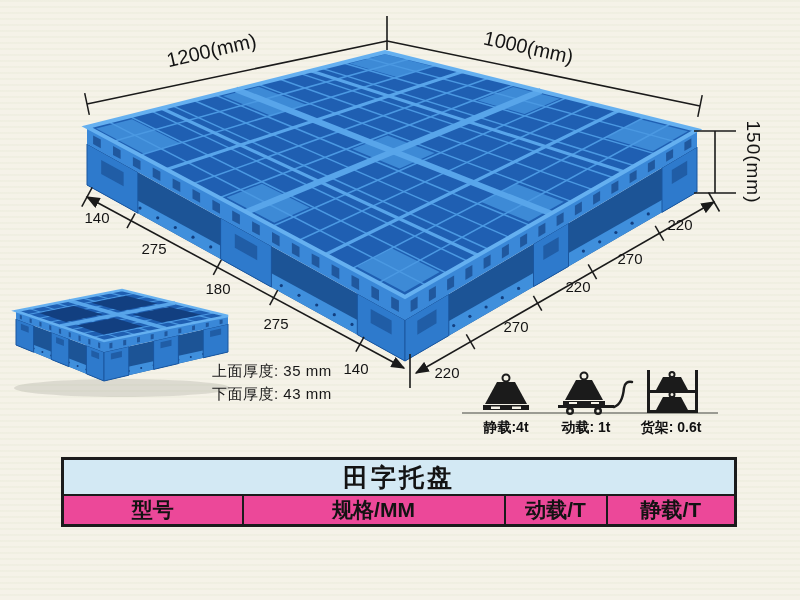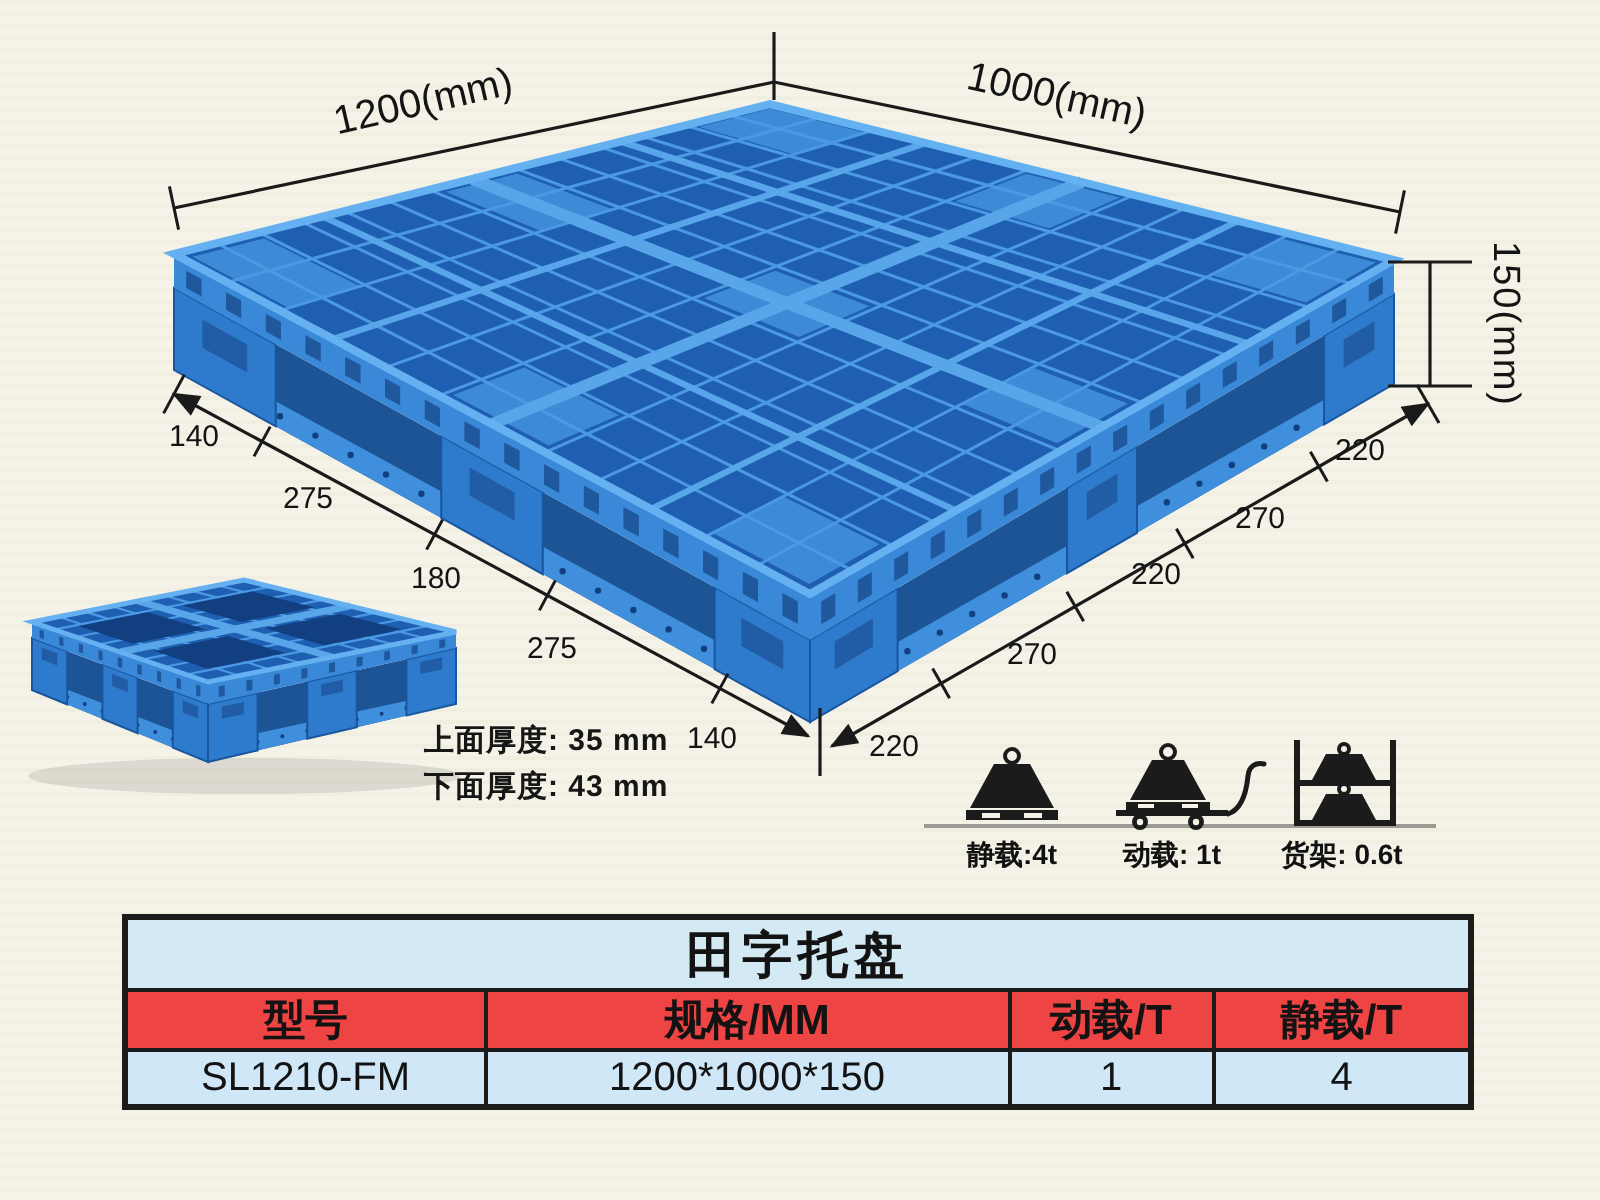--- a/index.html
+++ b/index.html
@@ -11,39 +11,39 @@
   body::before{
     content:"";position:absolute;inset:0;pointer-events:none;
     background:repeating-linear-gradient(180deg, rgba(213,221,193,.16) 0 2px, rgba(255,255,255,0) 2px 6px);
   }
   #scene{position:absolute;left:0;top:0;}
   .dimnum{font-size:15px;fill:#141414;}
   .dimlabel{font-size:20px;fill:#141414;}
   .dimh{font-size:19px;letter-spacing:1px;}
   .specs{
     position:absolute;left:212px;top:359px;
-    font-size:15px;line-height:23px;color:#161616;font-weight:700;
+    font-size:15px;line-height:23px;color:#161616;font-weight:400;
     letter-spacing:.5px;white-space:nowrap;
   }
   .loads{position:absolute;left:458px;top:368px;}
   .loads .ink{fill:#1b1b1b;}
   .loads .paper{fill:#f5f2e8;}
   .loads .ring{fill:none;stroke:#1b1b1b;stroke-width:2;}
   .loads .stroke-ink{fill:none;stroke:#1b1b1b;stroke-width:2.5;stroke-linecap:round;}
   .loads .ground{stroke:#9b9b93;stroke-width:2;}
   .loadlbl{font-size:14px;font-weight:600;fill:#111;}
   table.spec-table{
     position:absolute;left:61px;top:457px;width:673px;
     border-collapse:collapse;table-layout:fixed;text-align:center;color:#131313;
     border:3px solid #1b1b1b;
     padding-left:28px;
   }
   .spec-table td,.spec-table th{border:2px solid #1b1b1b;padding:0;overflow:hidden;white-space:nowrap;}
   .t-title td{background:#d3e9f4;height:34px;font-size:25px;font-weight:bold;letter-spacing:3px;}
-  .t-head th{background:#ef4444;height:28px;font-size:21px;font-weight:600;}
+  .t-head th{background:#ec4899;height:28px;font-size:21px;font-weight:600;}
   .t-row td{background:#cfe7f6;height:26px;font-size:20px;}
 </style>
 </head>
 <body>
 
 <svg id="scene" width="800" height="455" viewBox="0 0 800 455">
   <defs>
     <marker id="arr" viewBox="0 0 10 8" markerWidth="9" markerHeight="7" refX="9" refY="4" orient="auto-start-reverse">
       <path d="M0,0 L10,4 L0,8 Z" fill="#1a1a1a"></path>
     </marker>
@@ -354,20 +354,14 @@
   <tbody>
       <tr class="t-title">
     <td colspan="4">田字托盘</td>
   </tr>
   <tr class="t-head">
     <th>型号</th>
     <th>规格/MM</th>
     <th>动载/T</th>
     <th>静载/T</th>
   </tr>
-  <tr class="t-row">
-    <td>SL1210-FM</td>
-    <td>1200*1000*150</td>
-    <td>1</td>
-    <td>4</td>
-  </tr>
 </tbody>
   </table>
 
 </body></html>

